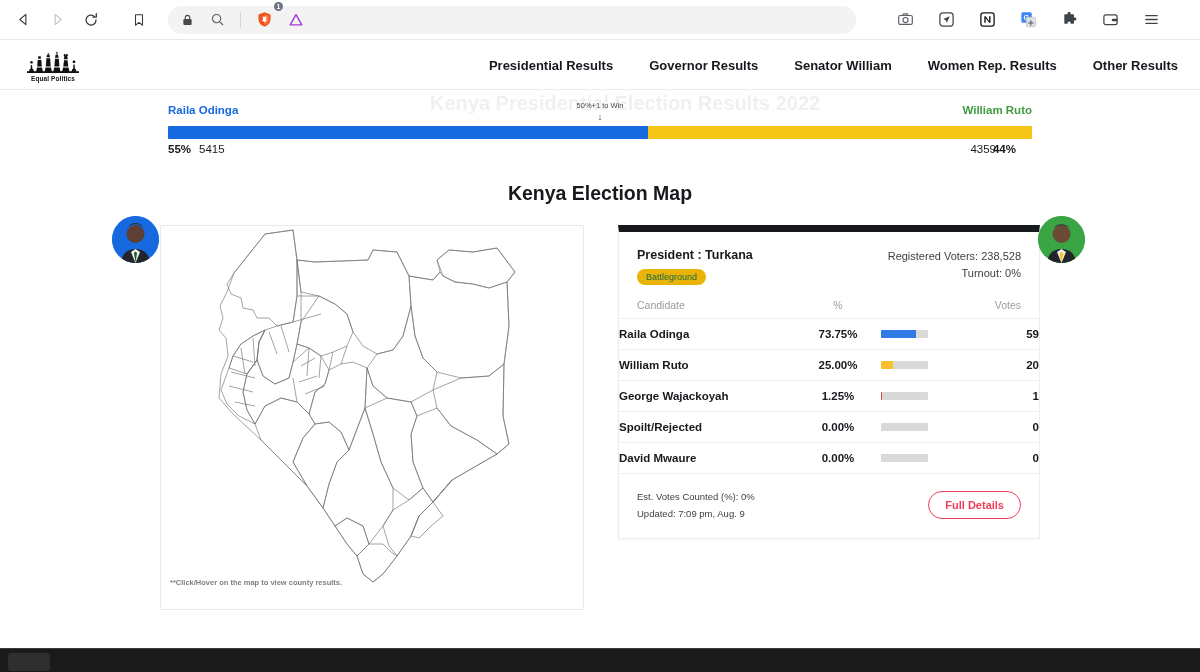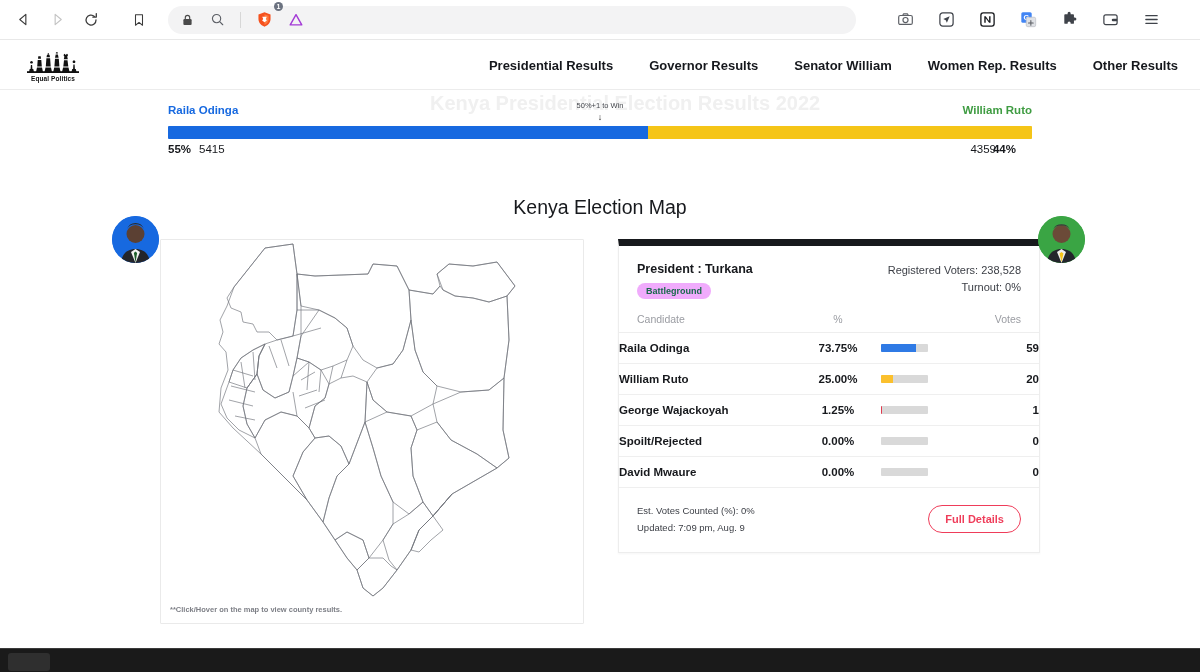--- a/index.html
+++ b/index.html
@@ -130,22 +130,22 @@
   .num { position: absolute; font-size: 11.5px; color: #17191d; }
   .num.pct { font-weight: 700; }
   .num.l-pct { left: 0; }
   .num.l-votes { left: 31px; }
   .num.r-votes { right: 36px; }
   .num.r-pct { right: 16px; }
 
   
   .page-title {
     text-align: center;
-    font-size: 19.5px; font-weight: 400; color: #17191d;
-    margin-top: 34px;
+    font-size: 19.5px; font-weight: 700; color: #17191d;
+    margin-top: 20px;
   }
 
   
   .content {
     margin-top: 20px;
     display: flex;
     justify-content: center;
     gap: 34px;
     align-items: flex-start;
   }
@@ -153,40 +153,40 @@
   
   .map-panel {
     width: 424px; height: 385px;
     border: 1px solid #eaeaea;
     background: #ffffff;
     position: relative;
     border-radius: 1px;
   }
   .map-panel svg { display: block; margin: 0 auto; }
   .map-note {
-    position: absolute; left: 9px; bottom: 9px;
+    position: absolute; left: 9px; bottom: 22px;
     font-size: 7.5px; color: #7d7f86; font-weight: 600;
   }
 
   
   .card {
     width: 422px;
     background: #fff;
     border: 1px solid #ededed;
     border-top: 7px solid #17191d;
     border-radius: 0;
     box-shadow: 0 1px 2px rgba(0,0,0,0.04);
   }
   .card-head { padding: 16px 18px 10px 18px; display: flex; justify-content: space-between; }
   .ch-left { }
   .race-title { font-size: 12.5px; font-weight: 700; color: #17191d; }
   .badge {
     display: inline-block; margin-top: 7px;
-    background: #f0abfc; color: #17694a;
-    font-size: 9px; font-weight: 700;
+    background: #eab308; color: #17694a;
+    font-size: 9px; font-weight: 400;
     padding: 3px 9px; border-radius: 9px;
   }
   .ch-right { text-align: right; }
   .meta { font-size: 11px; color: #3b3e45; line-height: 17px; }
 
   table.results { width: 100%; border-collapse: collapse; }
   table.results th {
     font-size: 10.5px; font-weight: 400; color: #9a9ca2;
     text-align: left; padding: 4px 0 7px 0;
     border-bottom: 1px solid #eeeeee;

